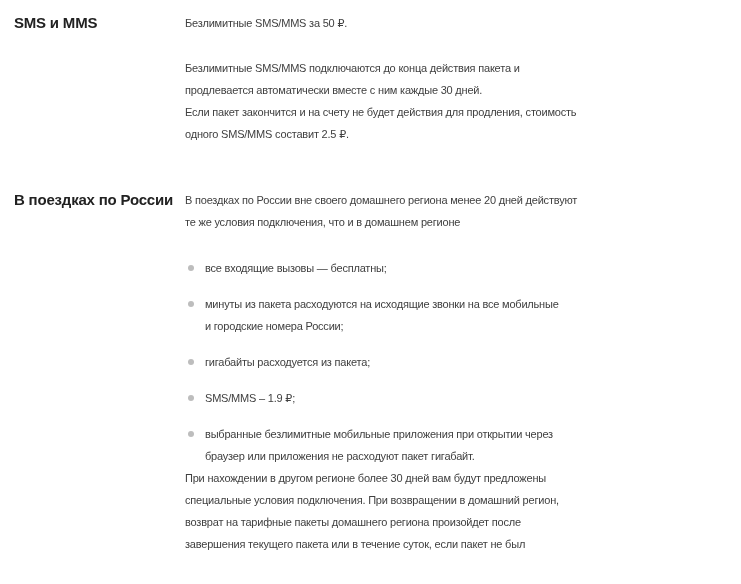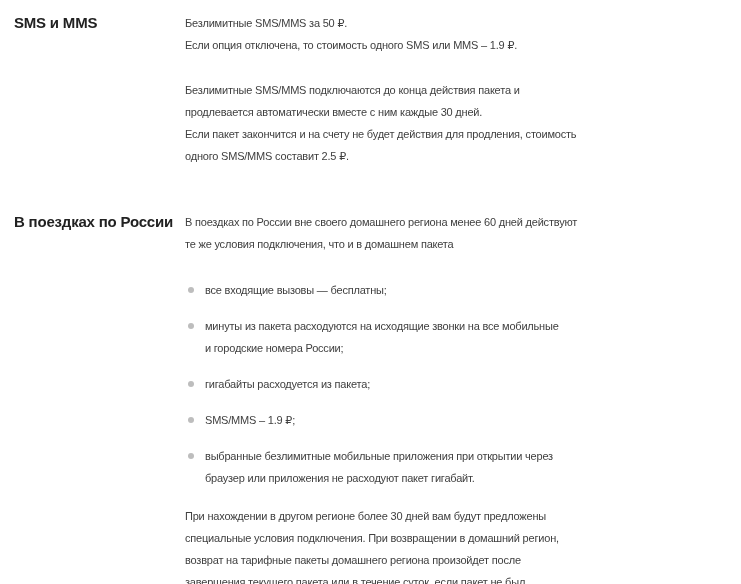--- a/index.html
+++ b/index.html
@@ -39,49 +39,48 @@
   li.bullet-item + li.bullet-item { margin-top: 14px; }
   .bullet-dot {
     position: absolute;
     left: 3px;
     top: 8px;
     width: 6px;
     height: 6px;
     border-radius: 50%;
     background: #bdbdbd;
   }
-  .outro { margin-top: 16px; }
+  .outro { margin-top: 0; }
 </style>
 </head>
 <body>
 
 <div class="page">
 
   <div class="row">
     <div class="row-label">SMS и MMS</div>
     <div class="row-content">
       <div class="para">
         <div class="line">Безлимитные SMS/MMS за 50 ₽.</div>
-        <div class="line">Если опция отключена, то стоимость одного SMS или MMS – 1.9 ₽.</div>
       </div>
       <div class="para para-gap">
         <div class="line">Безлимитные SMS/MMS подключаются до конца действия пакета и</div>
         <div class="line">продлевается автоматически вместе с ним каждые 30 дней.</div>
         <div class="line">Если пакет закончится и на счету не будет действия для продления, стоимость</div>
         <div class="line">одного SMS/MMS составит 2.5 ₽.</div>
       </div>
     </div>
   </div>
 
   <div class="row row-travel">
     <div class="row-label">В поездках по России</div>
     <div class="row-content">
       <div class="para">
-        <div class="line">В поездках по России вне своего домашнего региона менее 60 дней действуют</div>
-        <div class="line">те же условия подключения, что и в домашнем пакета</div>
+        <div class="line">В поездках по России вне своего домашнего региона менее 20 дней действуют</div>
+        <div class="line">те же условия подключения, что и в домашнем регионе</div>
       </div>
 
       <ul class="bullets">
         <li class="bullet-item">
           <span class="bullet-dot"></span>
           <div class="line">все входящие вызовы — бесплатны;</div>
         </li>
         <li class="bullet-item">
           <span class="bullet-dot"></span>
           <div class="line">минуты из пакета расходуются на исходящие звонки на все мобильные</div>

